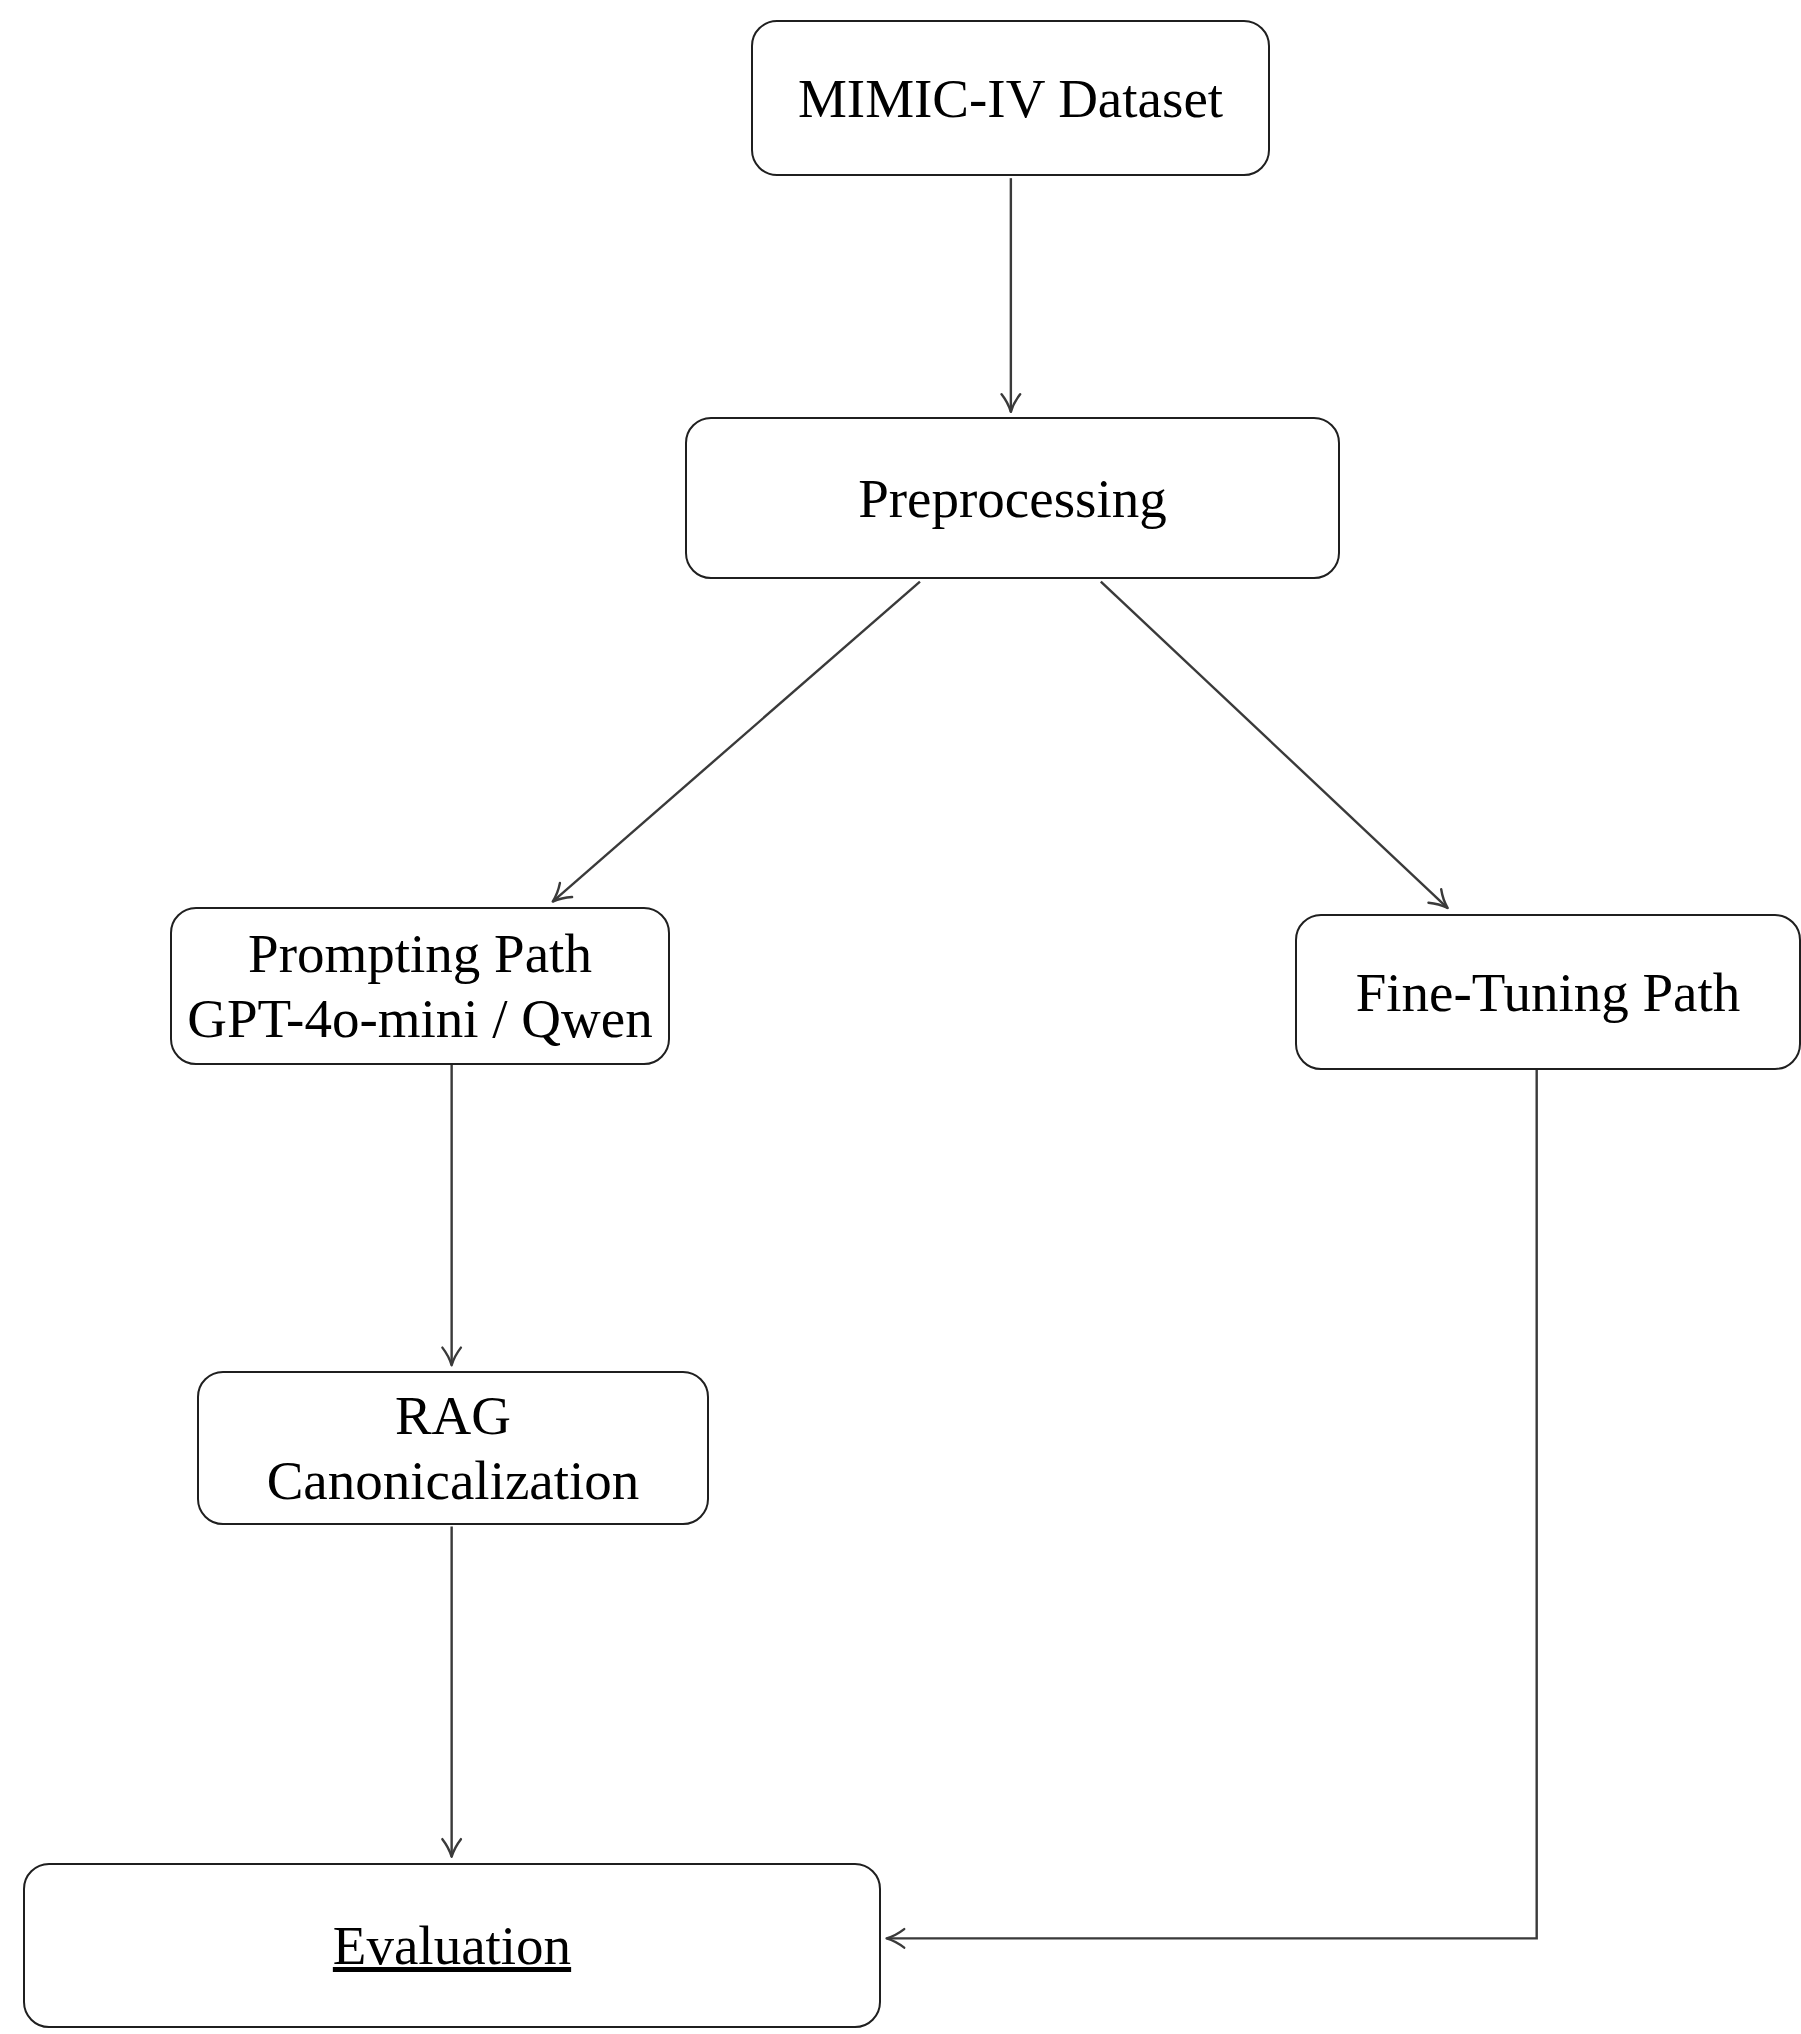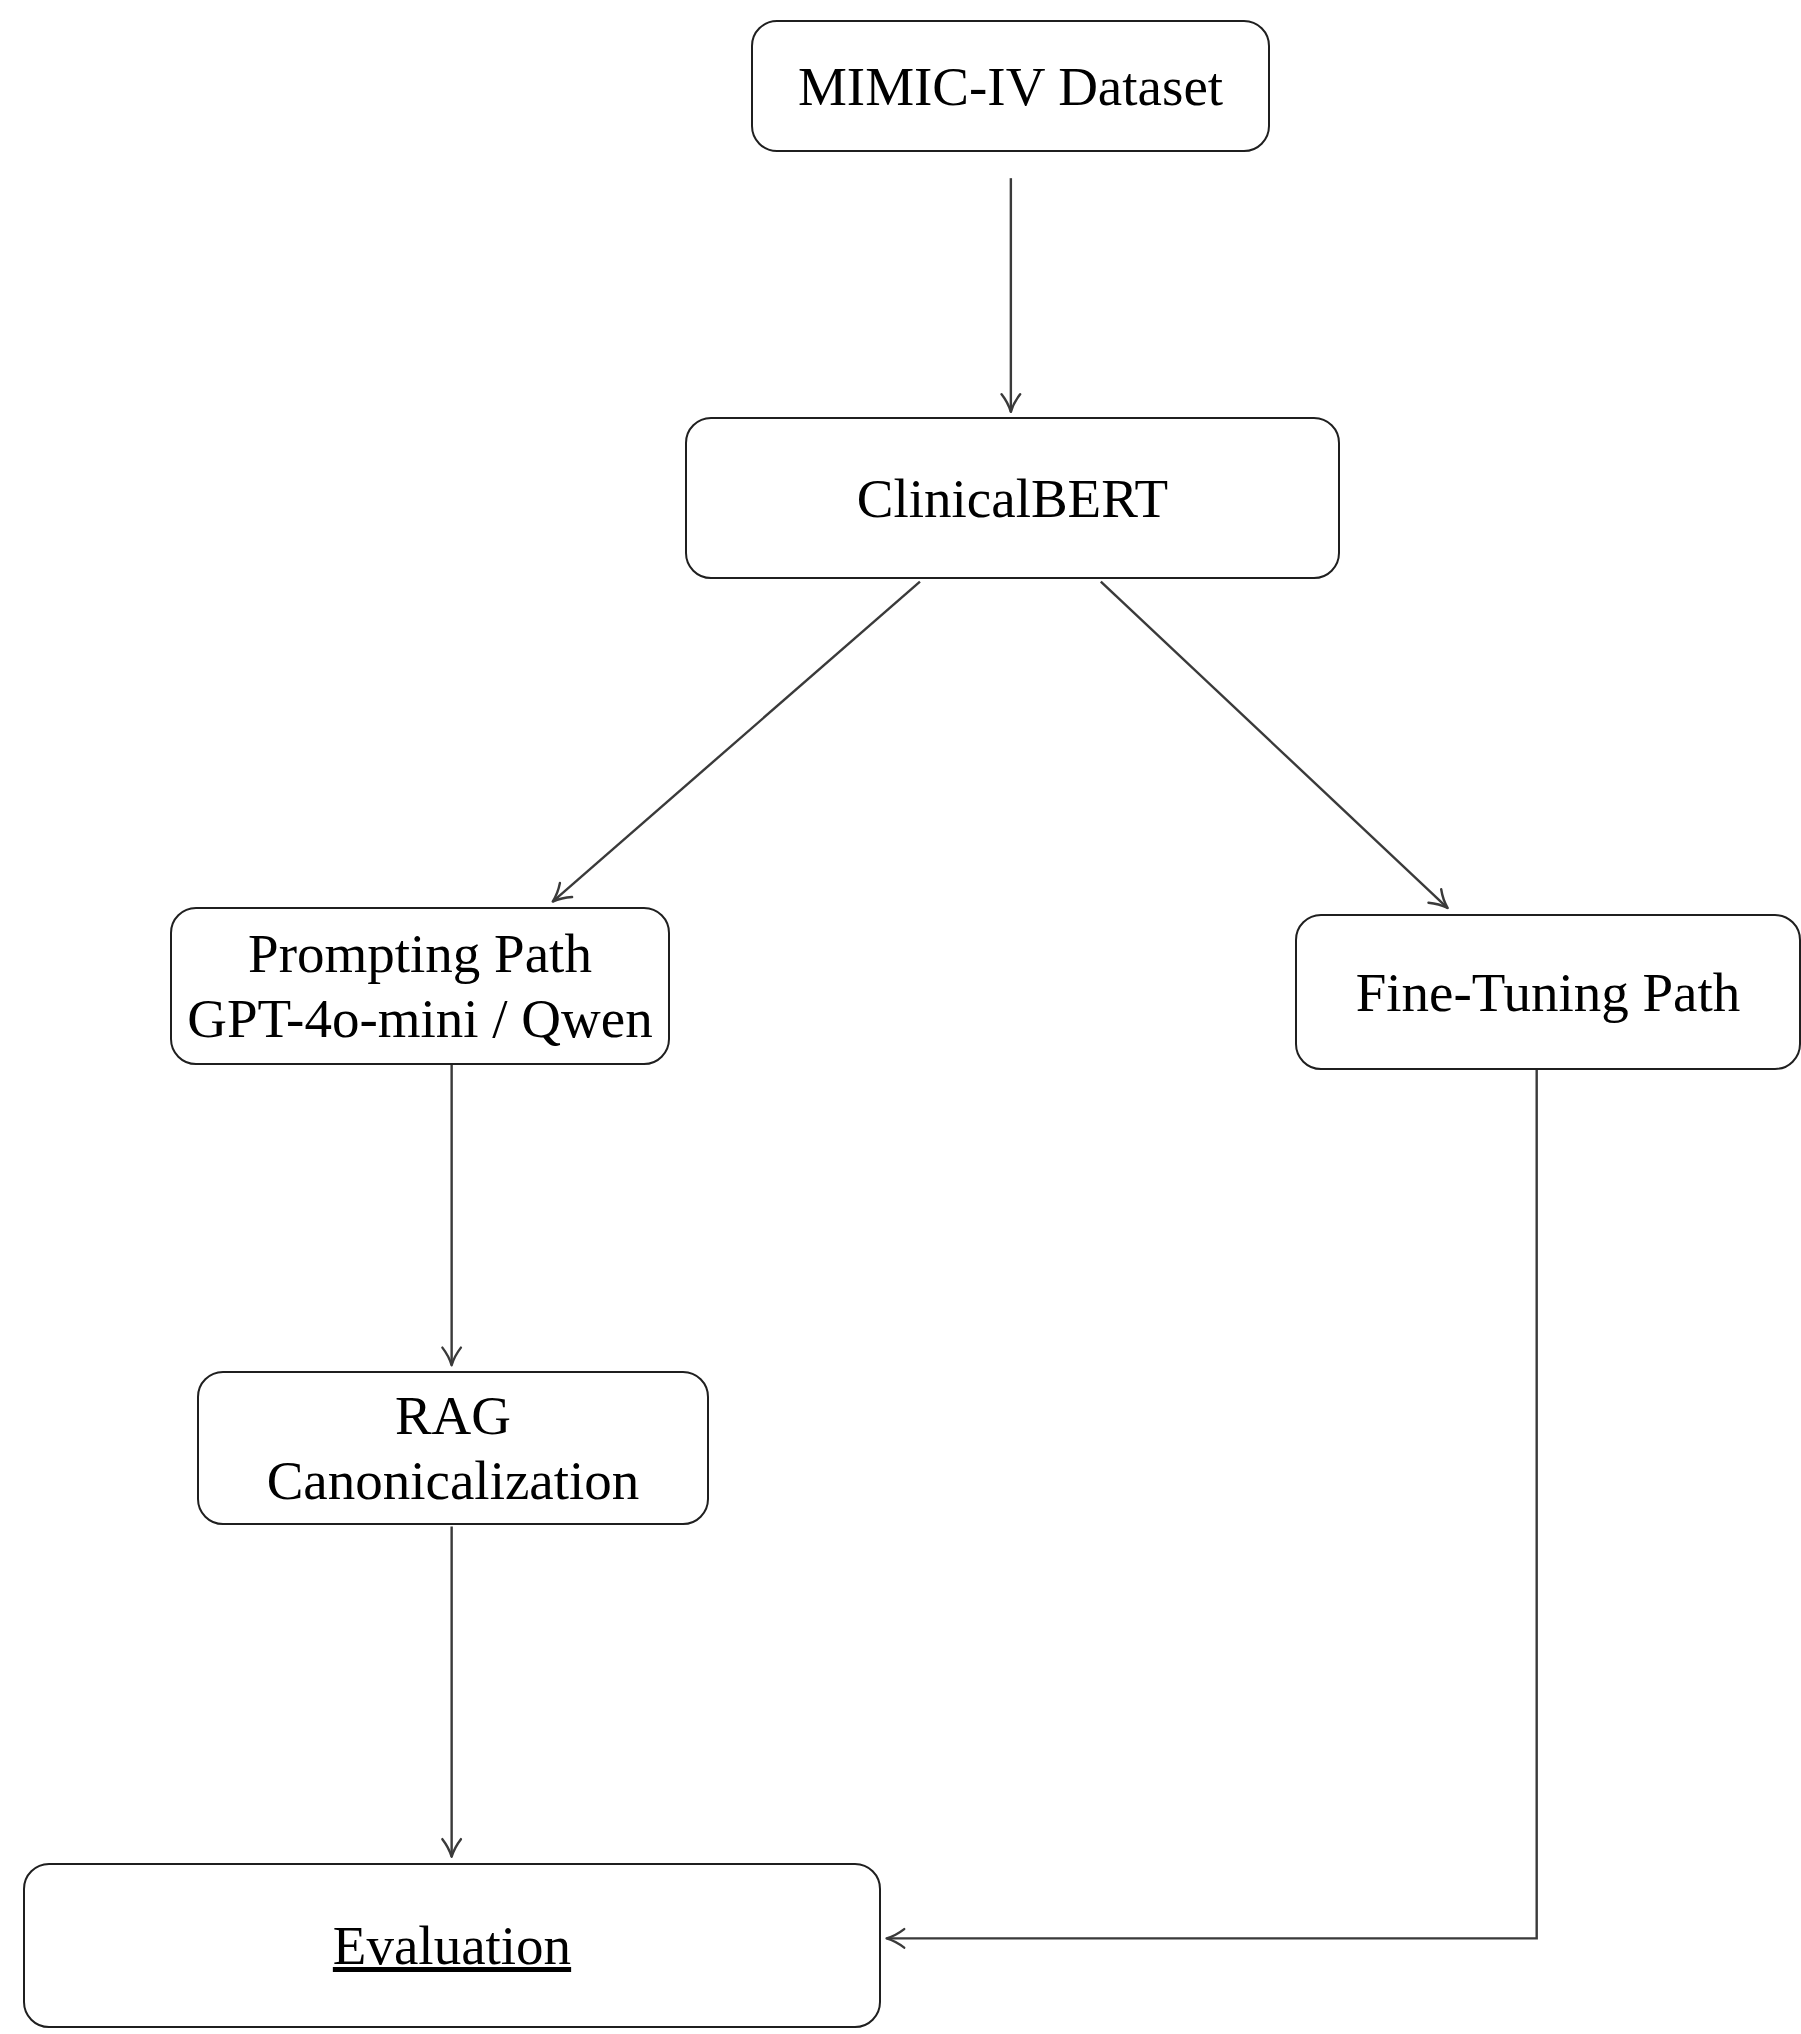--- a/index.html
+++ b/index.html
@@ -36,21 +36,21 @@
     justify-content: center;
     text-align: center;
   }
   .node .line {
     font-size: 55px;
     line-height: 65px;
     white-space: nowrap;
     color: #000000;
   }
   
-  .node-mimic         { left: 751px;  top: 20.4px;   width: 519px; height: 132px; }
+  .node-mimic         { left: 751px;  top: 20.4px;   width: 519px; height: 156px; }
   .node-preprocessing { left: 685px;  top: 417px;  width: 655px; height: 162px; }
   .node-prompting     { left: 170px;  top: 907px;  width: 500px; height: 158px; }
   .node-finetuning    { left: 1285px; top: 914px;  width: 506px; height: 156px; margin-left: 10px; }
   .node-rag           { left: 197px;  top: 1371px; width: 512px; height: 154px; }
   .node-evaluation    { left: 23px;   top: 1863px; width: 858px; height: 165px; text-decoration: underline; }
 </style>
 </head>
 <body>
 
 <div class="canvas">
@@ -73,21 +73,21 @@
     <line x1="487" y1="1646" x2="487" y2="2002" stroke="#3a3a3a" stroke-width="2.6" marker-end="url(#arrowhead)"></line>
 
     <path d="M1657,1153 L1657,2090 L956,2090" fill="none" stroke="#3a3a3a" stroke-width="2.6" marker-end="url(#arrowhead)"></path>
   </svg>
 
   <div class="node node-mimic">
     <div class="line">MIMIC-IV Dataset</div>
   </div>
 
   <div class="node node-preprocessing">
-    <div class="line">ClinicalBERT</div>
+    <div class="line">Preprocessing</div>
   </div>
 
   <div class="node node-prompting">
     <div class="line">Prompting Path</div>
     <div class="line">GPT-4o-mini / Qwen</div>
   </div>
 
   <div class="node node-finetuning">
     <div class="line">Fine-Tuning Path</div>
   </div>

